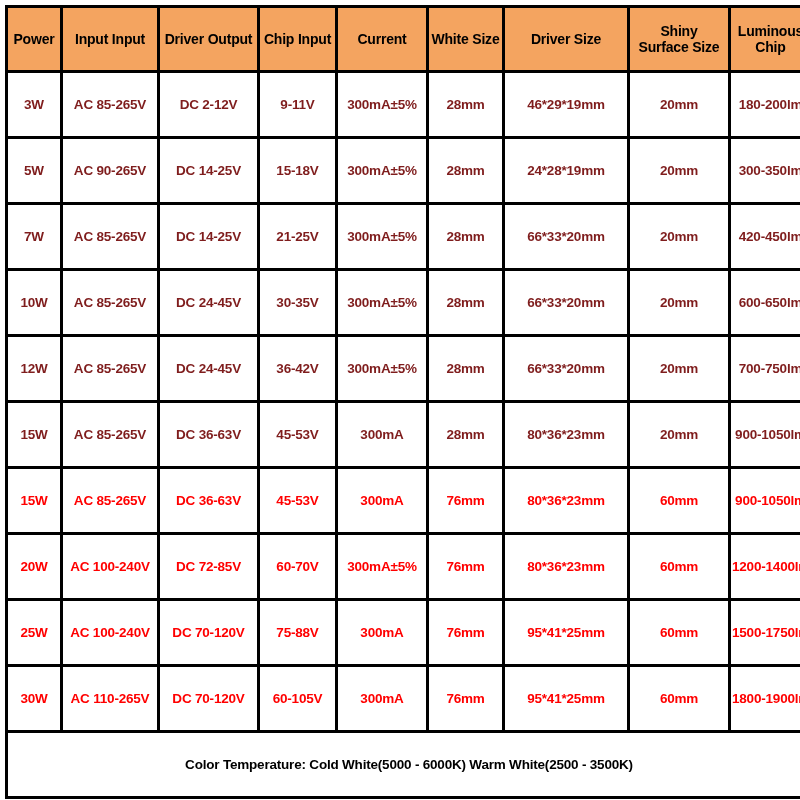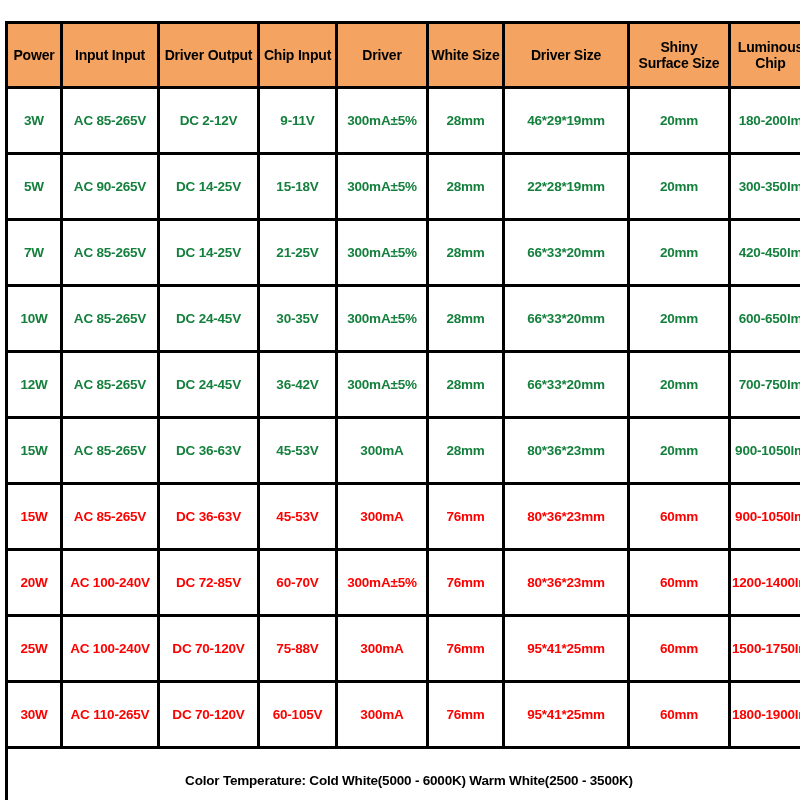--- a/index.html
+++ b/index.html
@@ -11,21 +11,21 @@
     width: 800px;
     height: 800px;
     font-family: "Liberation Sans", sans-serif;
     overflow: hidden;
   }
 
   #spec-sheet {
     width: 800px;
     height: 800px;
     box-sizing: border-box;
-    padding: 21px 14px 8px 5px;
+    padding: 5px 14px 8px 5px;
   }
 
   table.spec-table {
     width: 781px;
     border-collapse: collapse;
     table-layout: fixed;
     border: 3px solid #000000;
   }
 
   table.spec-table td,
@@ -47,21 +47,21 @@
     height: 62px;
     font-size: 14px;
     line-height: 1.15;
   }
 
   table.spec-table tbody td {
     background: #ffffff;
     height: 63px;
   }
 
-  tr.row-black td { color: #15803d; }
+  tr.row-black td { color: #7f1d1d; }
   tr.row-red   td { color: #FF0000; }
 
   td.footer-cell {
     text-align: left;
     padding-left: 9px;
     height: 58px;
     font-size: 15px;
     color: #000000;
     letter-spacing: -0.1px;
   }
@@ -101,21 +101,21 @@
         <th>
           <span>Input Input</span>
         </th>
         <th>
           <span>Driver Output</span>
         </th>
         <th>
           <span>Chip Input</span>
         </th>
         <th>
-          <span>Driver</span>
+          <span>Current</span>
         </th>
         <th>
           <span>White Size</span>
         </th>
         <th>
           <span>Driver Size</span>
         </th>
         <th>
           <span>Shiny</span><br>
           <span>Surface Size</span>
@@ -138,21 +138,21 @@
         <td>20mm</td>
         <td>180-200lm</td>
       </tr>
       <tr class="row-black">
         <td>5W</td>
         <td>AC 90-265V</td>
         <td>DC 14-25V</td>
         <td>15-18V</td>
         <td>300mA±5%</td>
         <td>28mm</td>
-        <td>22*28*19mm</td>
+        <td>24*28*19mm</td>
         <td>20mm</td>
         <td>300-350lm</td>
       </tr>
       <tr class="row-black">
         <td>7W</td>
         <td>AC 85-265V</td>
         <td>DC 14-25V</td>
         <td>21-25V</td>
         <td>300mA±5%</td>
         <td>28mm</td>

